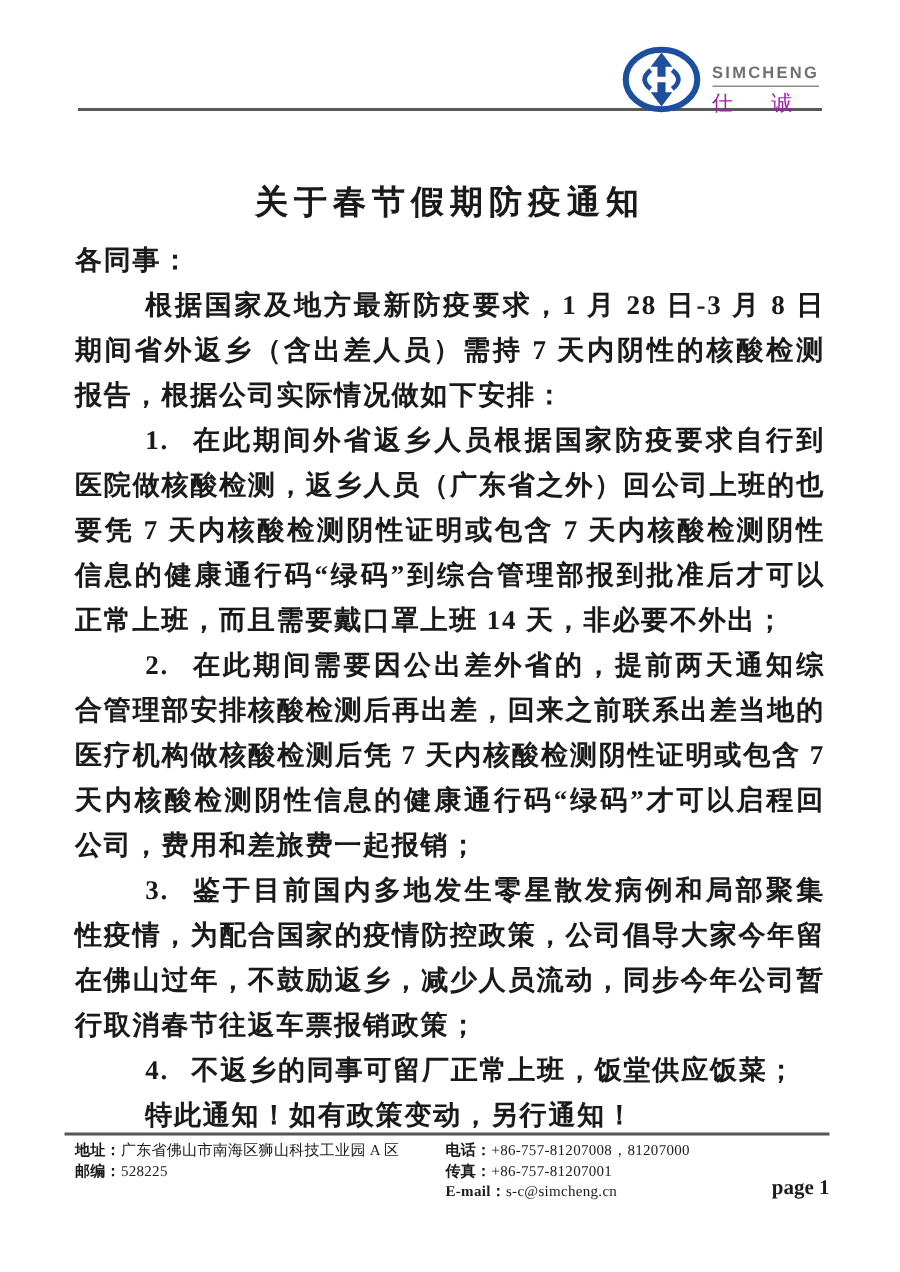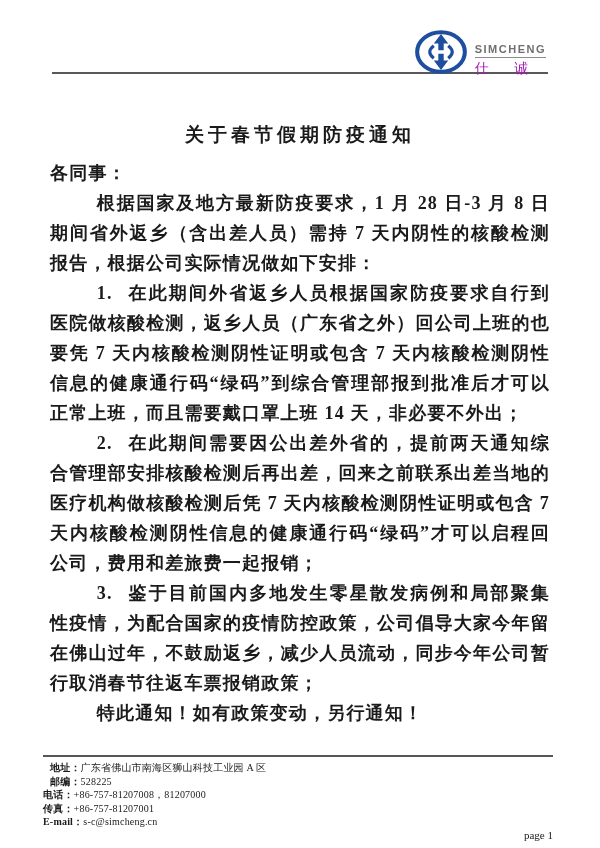--- a/index.html
+++ b/index.html
@@ -21,21 +21,21 @@
   .doc-header {
     position: absolute;
     top: 0; left: 52px; right: 52px;
     height: 74px;
     border-bottom: 2px solid #595959;
   }
   .logo {
     position: absolute;
     right: 2px; bottom: -6px;
     display: flex;
-    align-items: flex-start;
+    align-items: flex-end;
     gap: 7px;
   }
   .logo-mark { display: block; }
   .logo-text { padding-top: 12px; }
   .brand-en {
     font-family: "Liberation Sans", sans-serif;
     font-size: 11px;
     font-weight: bold;
     letter-spacing: 1.5px;
     color: #6f6f6f;
@@ -50,21 +50,21 @@
     color: #a21caf;
     margin-top: 2px;
     white-space: nowrap;
   }
 
   
   .content { position: absolute; top: 74px; left: 50px; right: 50px; }
   .title {
     margin: 46px 0 0 0;
     text-align: center;
-    font-size: 19px;
+    font-size: 22px;
     font-weight: bold;
     letter-spacing: 4px;
     line-height: 30px;
   }
   .doc-number {
     margin-top: 6px;
     text-align: right;
     font-size: 12.5px;
     font-weight: bold;
     line-height: 24px;
@@ -96,34 +96,33 @@
   .doc-footer {
     position: absolute;
     left: 43px; right: 47px;
     top: 755px;
     border-top: 2px solid #565656;
     padding-top: 4px;
   }
   .footer-cols {
     display: flex;
     align-items: stretch;
-    flex-direction: column;
   }
   .fcol {
     font-size: 10px;
     line-height: 13.5px;
     letter-spacing: 0.2px;
   }
   .fcol .lbl { font-weight: bold; }
   .fcol.left  { width: 254px; padding-left: 7px; }
   .fcol.right { flex: 1; }
   .page-num {
     align-self: flex-end;
-    font-size: 11px;
-    font-weight: normal;
+    font-size: 14px;
+    font-weight: bold;
     padding-bottom: 1px;
   }
 </style>
 </head>
 <body>
 
 <div class="page">
 
   <header class="doc-header">
     <div class="logo">
@@ -144,20 +143,21 @@
   <main class="content">
     <h1 class="title">关于春节假期防疫通知</h1>
 
     <div class="body-text">
       <p class="salutation">各同事：</p>
       <p class="indent">根据国家及地方最新防疫要求，1 月 28 日-3 月 8 日期间省外返乡（含出差人员）需持 7 天内阴性的核酸检测报告，根据公司实际情况做如下安排：</p>
 
       <p class="indent item"><span class="num">1.</span><span>在此期间外省返乡人员根据国家防疫要求自行到医院做核酸检测，返乡人员（广东省之外）回公司上班的也要凭 7 天内核酸检测阴性证明或包含 7 天内核酸检测阴性信息的健康通行码“绿码”到综合管理部报到批准后才可以正常上班，而且需要戴口罩上班 14 天，非必要不外出；</span></p>
       <p class="indent item"><span class="num">2.</span><span>在此期间需要因公出差外省的，提前两天通知综合管理部安排核酸检测后再出差，回来之前联系出差当地的医疗机构做核酸检测后凭 7 天内核酸检测阴性证明或包含 7 天内核酸检测阴性信息的健康通行码“绿码”才可以启程回公司，费用和差旅费一起报销；</span></p>
       <p class="indent item"><span class="num">3.</span><span>鉴于目前国内多地发生零星散发病例和局部聚集性疫情，为配合国家的疫情防控政策，公司倡导大家今年留在佛山过年，不鼓励返乡，减少人员流动，同步今年公司暂行取消春节往返车票报销政策；</span></p>
+      <p class="indent item"><span class="num">4.</span><span>不返乡的同事可留厂正常上班，饭堂供应饭菜；</span></p>
 
       <p class="indent closing">特此通知！如有政策变动，另行通知！</p>
     </div>
 
   </main>
 
   <footer class="doc-footer">
     <div class="footer-cols">
       <div class="fcol left">
         <div><span class="lbl">地址：</span><span>广东省佛山市南海区狮山科技工业园 A 区</span></div>

